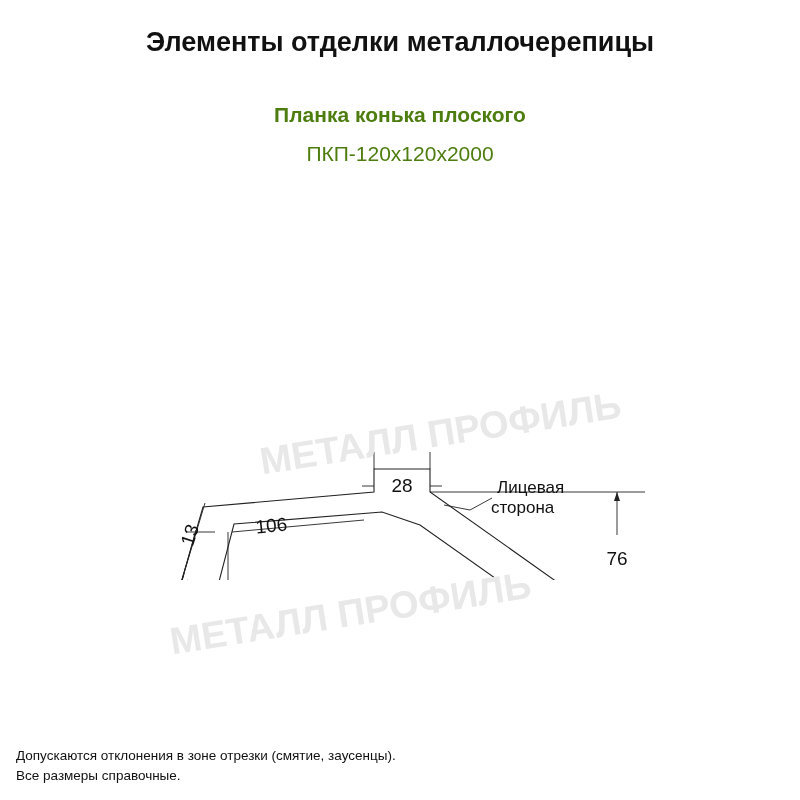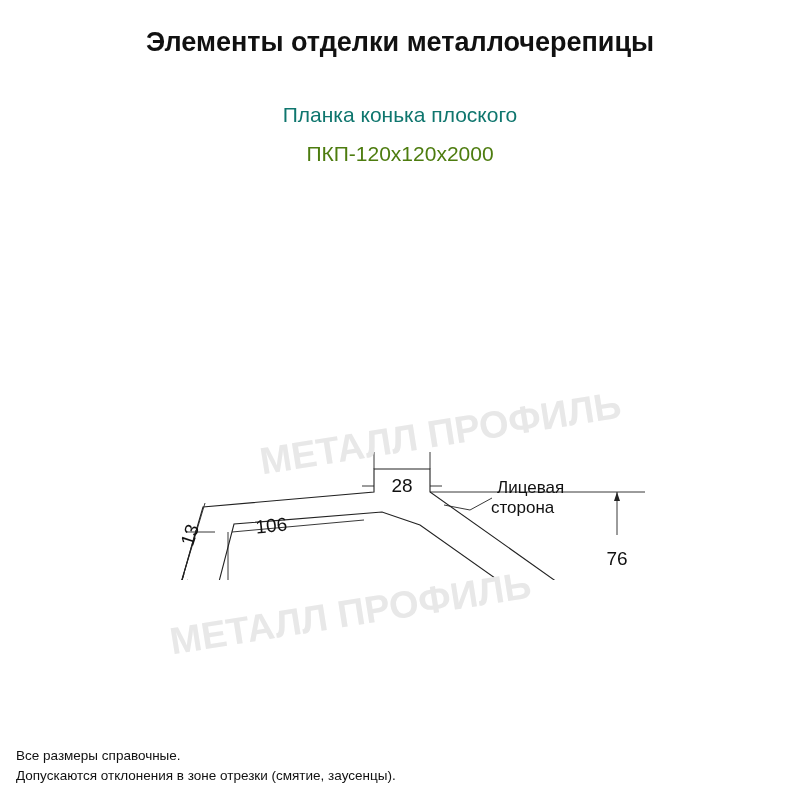--- a/index.html
+++ b/index.html
@@ -29,22 +29,22 @@
   .main-title {
     font-size: 27px;
     font-weight: bold;
     letter-spacing: 0px;
     color: #111111;
     margin: 0;
     line-height: 36px;
   }
   .sub-title {
     font-size: 21px;
-    font-weight: normal;
-    color: #0f766e;
+    font-weight: bold;
+    color: #4d7c0f;
     margin: 0;
     line-height: 30px;
     padding-top: 40px;
   }
   .sub-title-2 {
     font-size: 21px;
     font-weight: normal;
     color: #4d7c0f;
     margin: 0;
     line-height: 30px;
@@ -163,17 +163,17 @@
         <text x="402" y="312" font-size="19" text-anchor="middle">28</text>
         <text x="617" y="385" font-size="19" text-anchor="middle">76</text>
         <text x="399" y="518" font-size="21" text-anchor="middle">248</text>
         <text x="497" y="313" font-size="17" text-anchor="start">Лицевая</text>
         <text x="491" y="333" font-size="17" text-anchor="start">сторона</text>
       </g>
     </svg>
   </div>
 
   <div class="footer">
+    <div>Допускаются отклонения в зоне отрезки (смятие, заусенцы).</div>
     <div>Все размеры справочные.</div>
-    <div>Допускаются отклонения в зоне отрезки (смятие, заусенцы).</div>
   </div>
 
 </div>
 
 </body></html>

